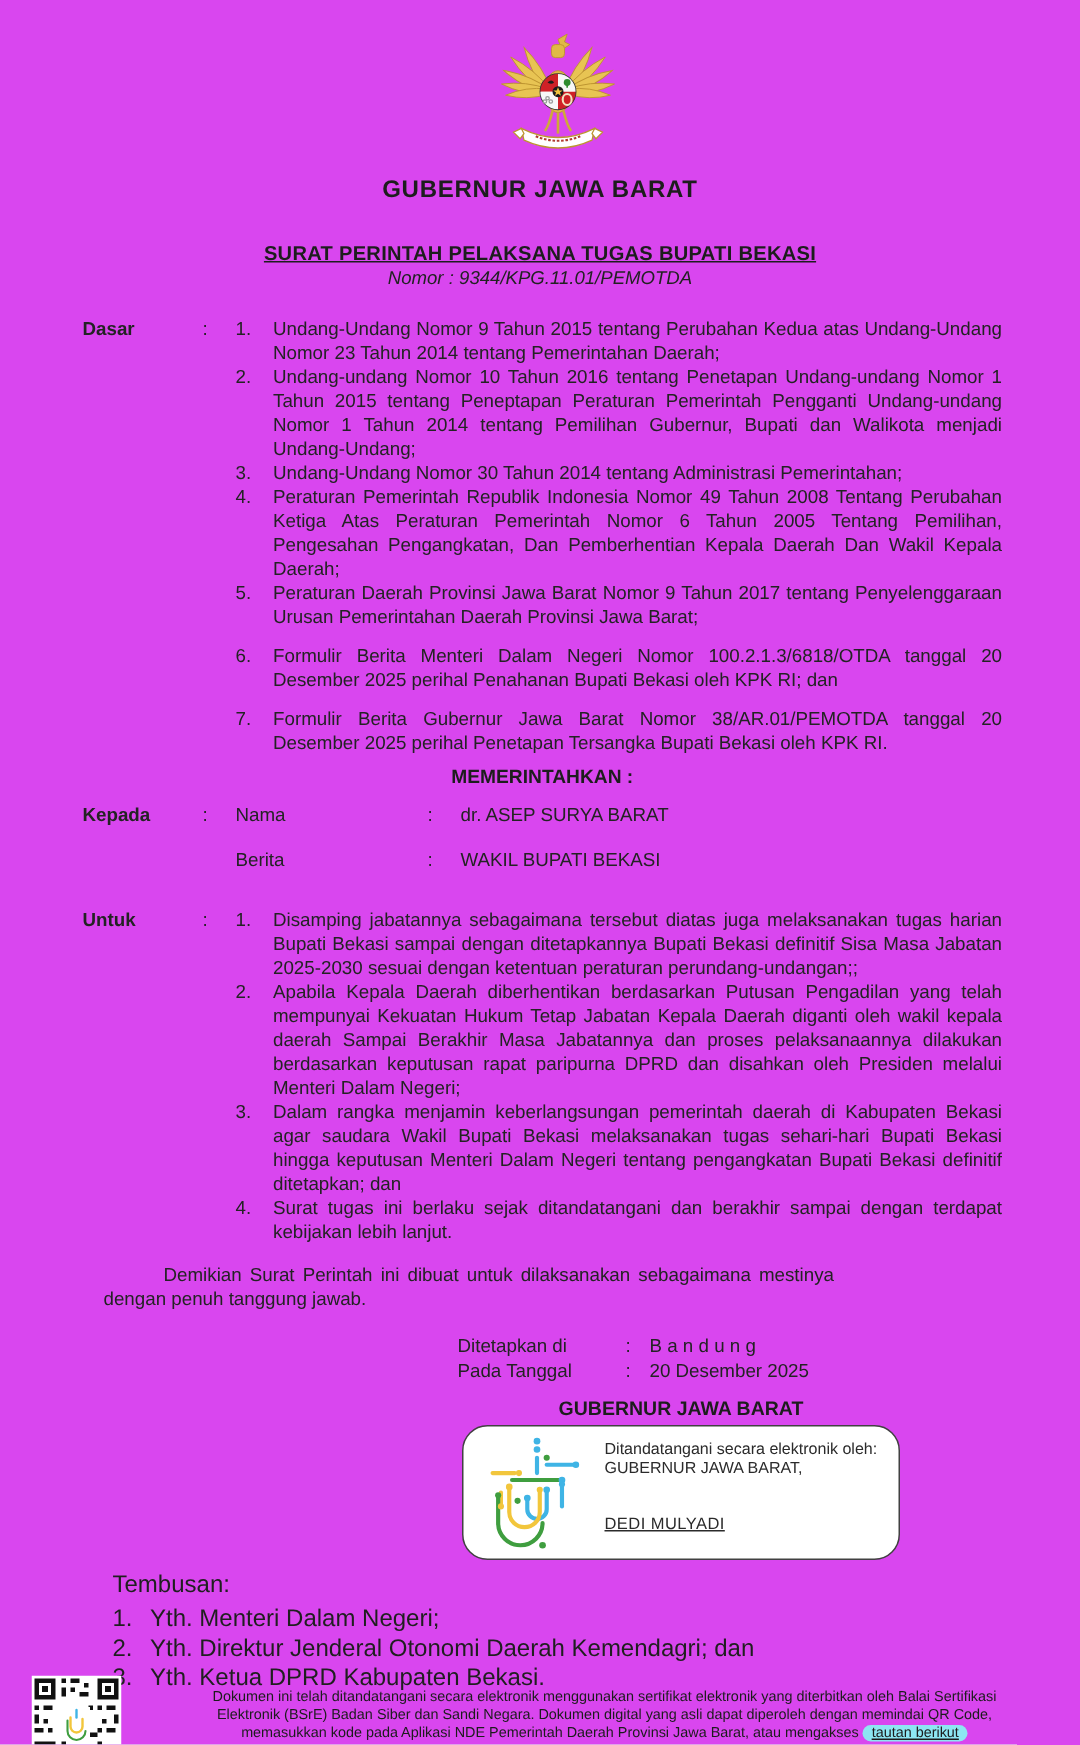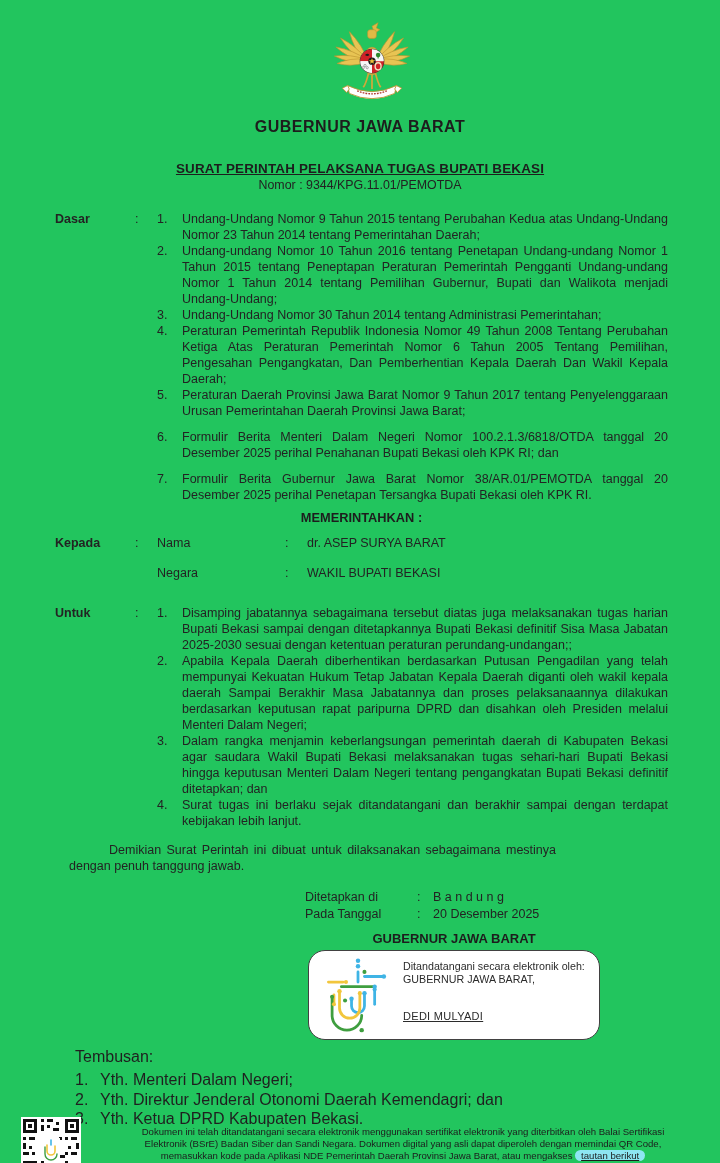--- a/index.html
+++ b/index.html
@@ -1,26 +1,26 @@
 <!DOCTYPE html>
 <html><head>
 <meta charset="utf-8">
 <style>
   html,body{margin:0;padding:0;background:#e8e8e8;}
   .page{
-    position:relative;width:720px;height:1163px;margin:0 auto;background:#22c55e;
+    position:relative;width:720px;height:1163px;margin:0 auto;background:#d946ef;
     font-family:"Liberation Sans", sans-serif;color:#222;overflow:hidden;
   }
   
   .emblem{position:absolute;top:12px;left:324px;width:96px;height:100px;}
   .institution{position:absolute;top:118px;left:0;width:100%;text-align:center;
     font-size:16px;font-weight:bold;letter-spacing:.5px;color:#1d1d1d;}
   .title-block{position:absolute;top:161px;left:0;width:100%;text-align:center;}
   .doc-title{font-size:13.4px;font-weight:bold;text-decoration:underline;letter-spacing:.2px;color:#1d1d1d;}
-  .doc-number{font-size:12.4px;margin-top:2px;color:#222;}
+  .doc-number{font-size:12.4px;margin-top:2px;color:#222;font-style:italic;}
 
   
   .content{position:absolute;top:211px;left:55px;right:52px;font-size:12.5px;line-height:16px;color:#232323;}
   .sec{display:flex;align-items:flex-start;}
   .sec-label{width:80px;font-weight:bold;flex-shrink:0;}
   .sec-colon{width:22px;flex-shrink:0;text-align:left;}
   .sec-content{flex:1;min-width:0;}
   .li{display:flex;align-items:flex-start;}
   .li-num{width:25px;flex-shrink:0;}
   .li-text{flex:1;text-align:justify;}
@@ -171,21 +171,21 @@
     <div class="sec kepada">
       <span class="sec-label">Kepada</span>
       <span class="sec-colon">:</span>
       <div class="sec-content">
           <div class="field-row">
           <span class="field-name">Nama</span>
           <span class="field-colon">:</span>
           <span class="field-value">dr. ASEP SURYA BARAT</span>
         </div>
           <div class="field-row">
-          <span class="field-name">Negara</span>
+          <span class="field-name">Berita</span>
           <span class="field-colon">:</span>
           <span class="field-value">WAKIL BUPATI BEKASI</span>
         </div>
         </div>
     </div>
 
     <div class="sec">
       <span class="sec-label">Untuk</span>
       <span class="sec-colon">:</span>
       <div class="sec-content nlist">

